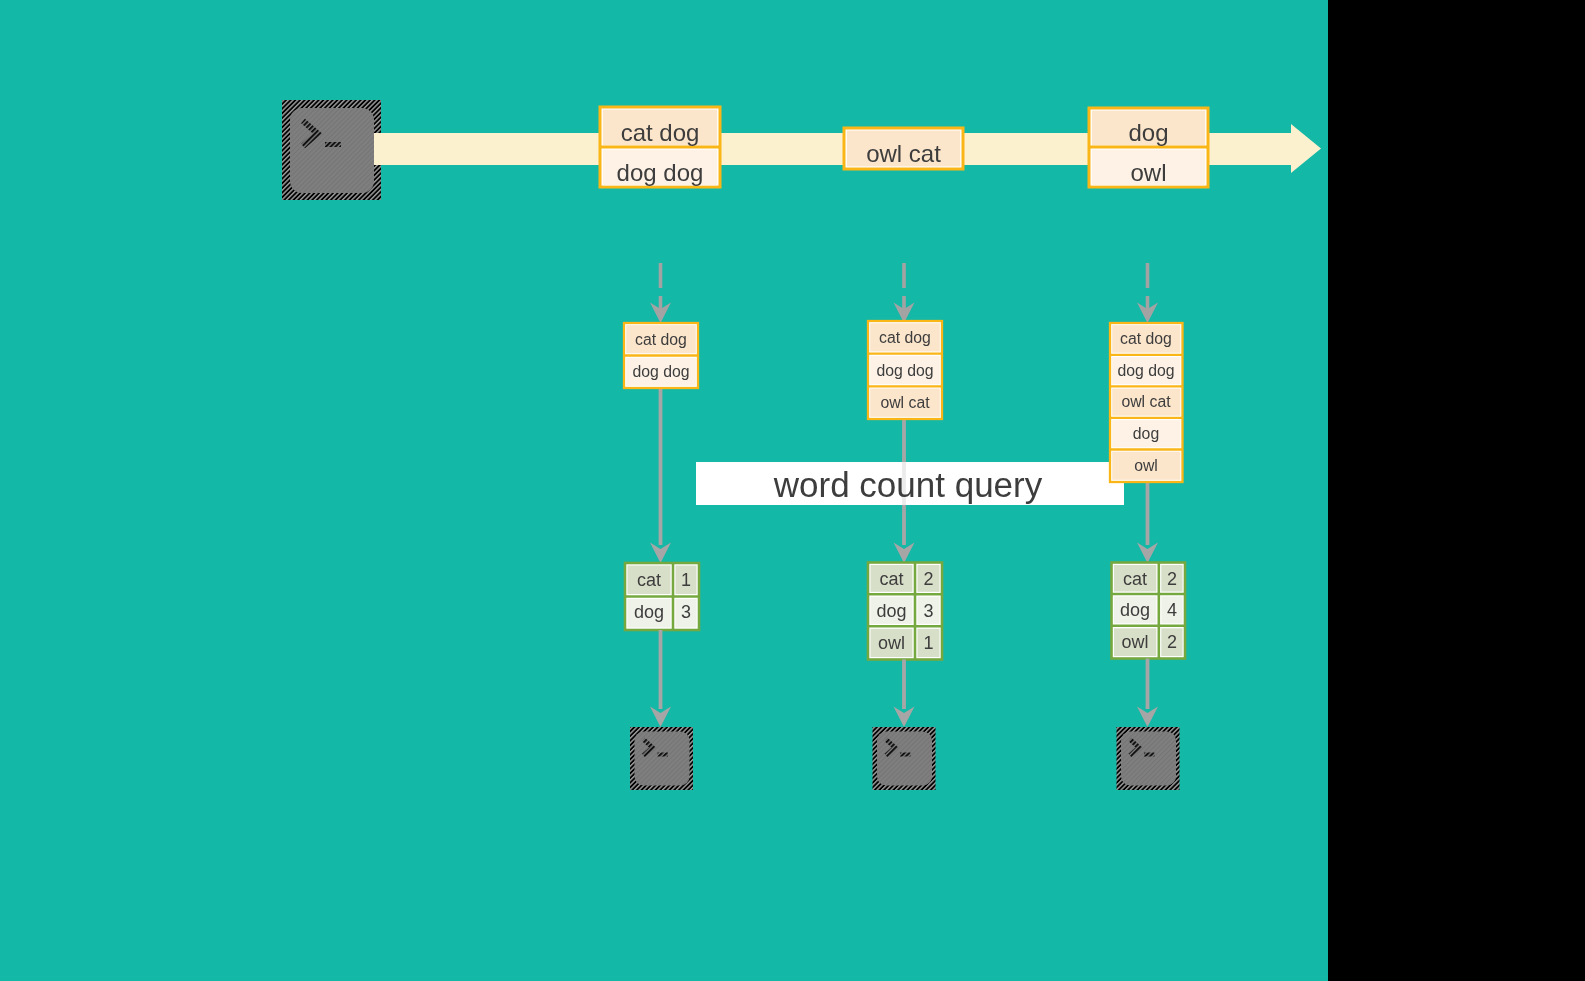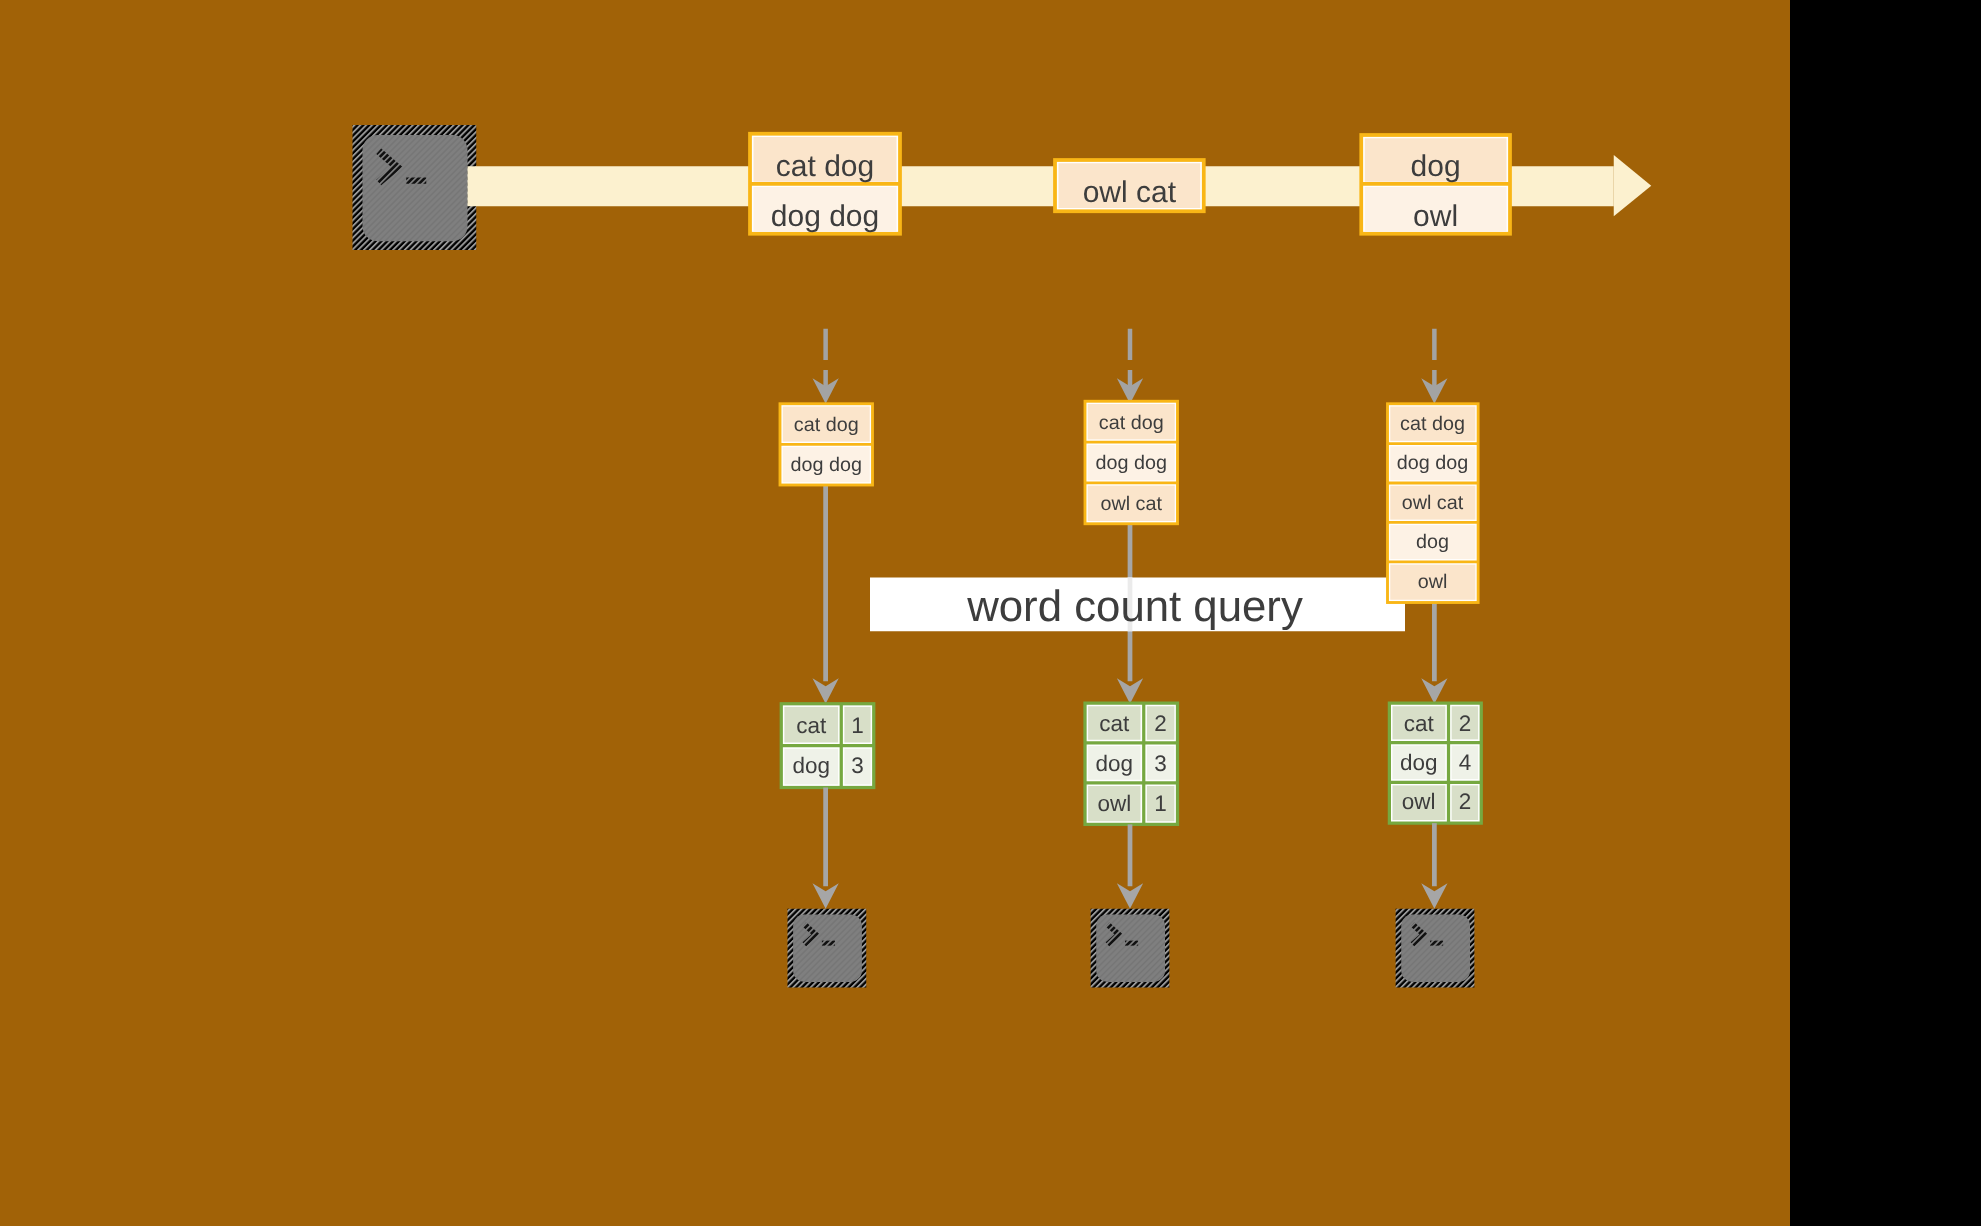--- a/index.html
+++ b/index.html
@@ -1,16 +1,16 @@
 <!DOCTYPE html>
 <html><head>
 <meta charset="utf-8">
 <style>
   html,body{margin:0;padding:0;background:#000;}
-  #stage{position:relative;width:1432px;height:981px;background:#a16207;overflow:hidden;}
+  #stage{position:relative;width:1328px;height:981px;background:#14b8a6;overflow:hidden;}
   svg text{font-family:"Liberation Sans",sans-serif;fill:#3d3d3d;}
 </style>
 </head>
 <body>
 <div id="stage">
 <svg width="1585" height="981" viewBox="0 0 1585 981">
   <defs>
     <pattern id="hb" width="3.3" height="3.3" patternUnits="userSpaceOnUse" patternTransform="rotate(-45)">
       <rect width="3.3" height="3.3" fill="#000000"></rect>
       <rect y="0" width="3.3" height="1.5" fill="#989898"></rect>

